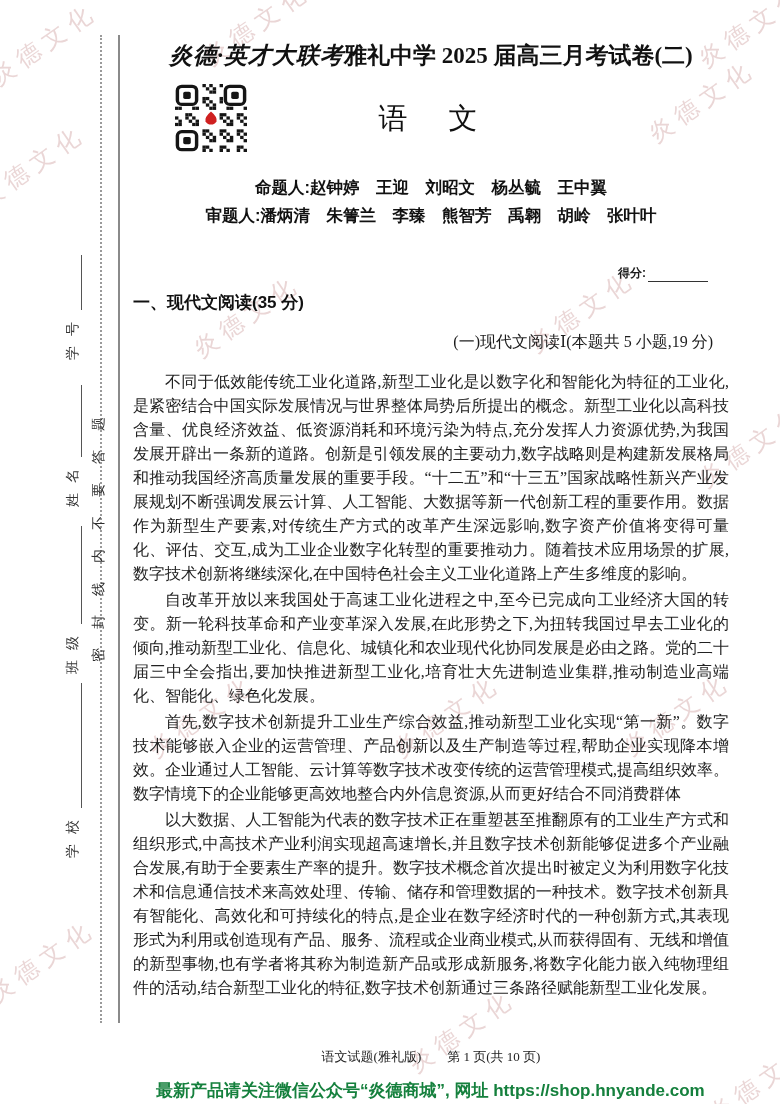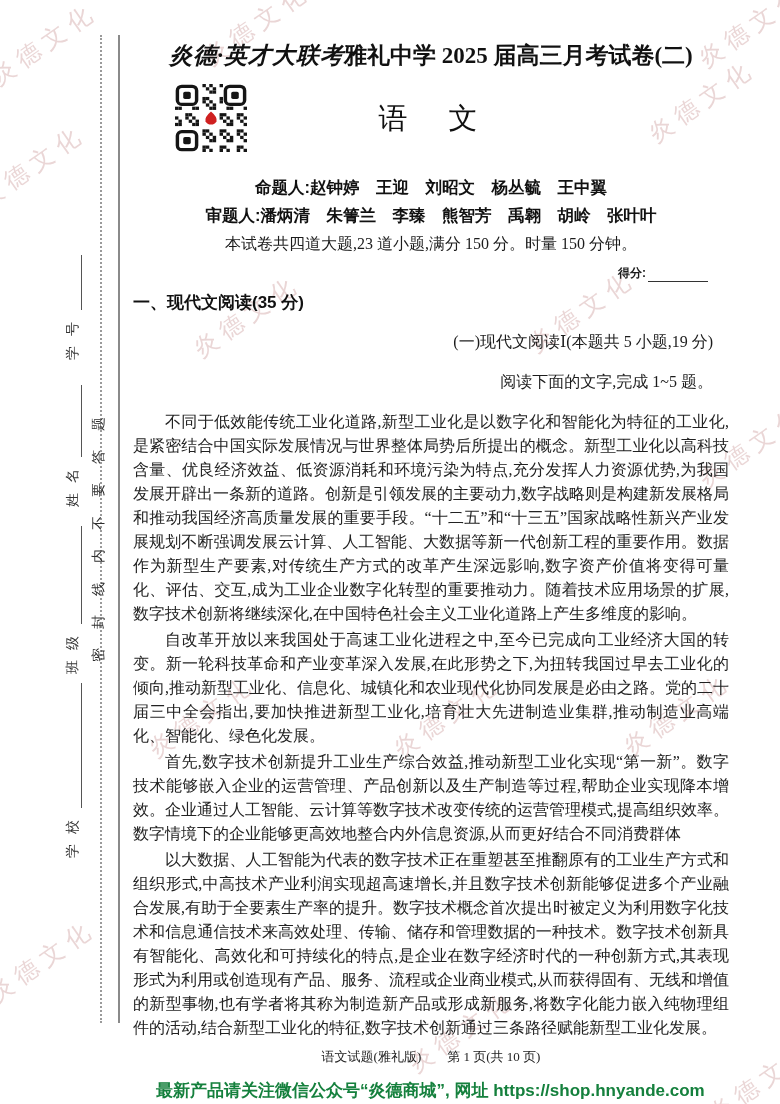--- a/index.html
+++ b/index.html
@@ -201,30 +201,28 @@
       <circle cx="10.5" cy="10.5" r="2.4" fill="#ffffff"></circle>
       <path d="M10.5 8.5 Q12.4 10.2 12.1 11.5 A1.75 1.75 0 0 1 8.9 11.5 Q8.6 10.2 10.5 8.5 Z" fill="#cf2020"></path>
     </svg>
   </div>
 
   <div class="subject">语　文</div>
 
   <div class="persons reviewers">审题人:潘炳清　朱箐兰　李臻　熊智芳　禹翱　胡岭　张叶叶</div>
   <div class="persons setters">命题人:赵钟婷　王迎　刘昭文　杨丛毓　王中翼</div>
 
-  <div class="instructions">本试卷共四道大题,23 道小题,满分 150 分。时量 150 分钟。</div>
 
   <div class="score">
     <span>得分:</span><span class="blank"></span>
   </div>
 
   <div class="passage">
     <p class="section-heading">一、现代文阅读(35 分)</p>
     <p class="subline">(一)现代文阅读Ⅰ(本题共 5 小题,19 分)</p>
-    <p class="subline">阅读下面的文字,完成 1~5 题。</p>
     <div>
         <p class="para">不同于低效能传统工业化道路,新型工业化是以数字化和智能化为特征的工业化,是紧密结合中国实际发展情况与世界整体局势后所提出的概念。新型工业化以高科技含量、优良经济效益、低资源消耗和环境污染为特点,充分发挥人力资源优势,为我国发展开辟出一条新的道路。创新是引领发展的主要动力,数字战略则是构建新发展格局和推动我国经济高质量发展的重要手段。“十二五”和“十三五”国家战略性新兴产业发展规划不断强调发展云计算、人工智能、大数据等新一代创新工程的重要作用。数据作为新型生产要素,对传统生产方式的改革产生深远影响,数字资产价值将变得可量化、评估、交互,成为工业企业数字化转型的重要推动力。随着技术应用场景的扩展,数字技术创新将继续深化,在中国特色社会主义工业化道路上产生多维度的影响。</p>
         <p class="para">自改革开放以来我国处于高速工业化进程之中,至今已完成向工业经济大国的转变。新一轮科技革命和产业变革深入发展,在此形势之下,为扭转我国过早去工业化的倾向,推动新型工业化、信息化、城镇化和农业现代化协同发展是必由之路。党的二十届三中全会指出,要加快推进新型工业化,培育壮大先进制造业集群,推动制造业高端化、智能化、绿色化发展。</p>
         <p class="para">首先,数字技术创新提升工业生产综合效益,推动新型工业化实现“第一新”。数字技术能够嵌入企业的运营管理、产品创新以及生产制造等过程,帮助企业实现降本增效。企业通过人工智能、云计算等数字技术改变传统的运营管理模式,提高组织效率。数字情境下的企业能够更高效地整合内外信息资源,从而更好结合不同消费群体</p>
         <p class="para">以大数据、人工智能为代表的数字技术正在重塑甚至推翻原有的工业生产方式和组织形式,中高技术产业利润实现超高速增长,并且数字技术创新能够促进多个产业融合发展,有助于全要素生产率的提升。数字技术概念首次提出时被定义为利用数字化技术和信息通信技术来高效处理、传输、储存和管理数据的一种技术。数字技术创新具有智能化、高效化和可持续化的特点,是企业在数字经济时代的一种创新方式,其表现形式为利用或创造现有产品、服务、流程或企业商业模式,从而获得固有、无线和增值的新型事物,也有学者将其称为制造新产品或形成新服务,将数字化能力嵌入纯物理组件的活动,结合新型工业化的特征,数字技术创新通过三条路径赋能新型工业化发展。</p>
       </div>
   </div>
 
   <div class="page-info">语文试题(雅礼版)　　第 1 页(共 10 页)</div>
   <div class="promo" style="color: #15803d;">最新产品请关注微信公众号“炎德商城”, 网址 https://shop.hnyande.com</div>

